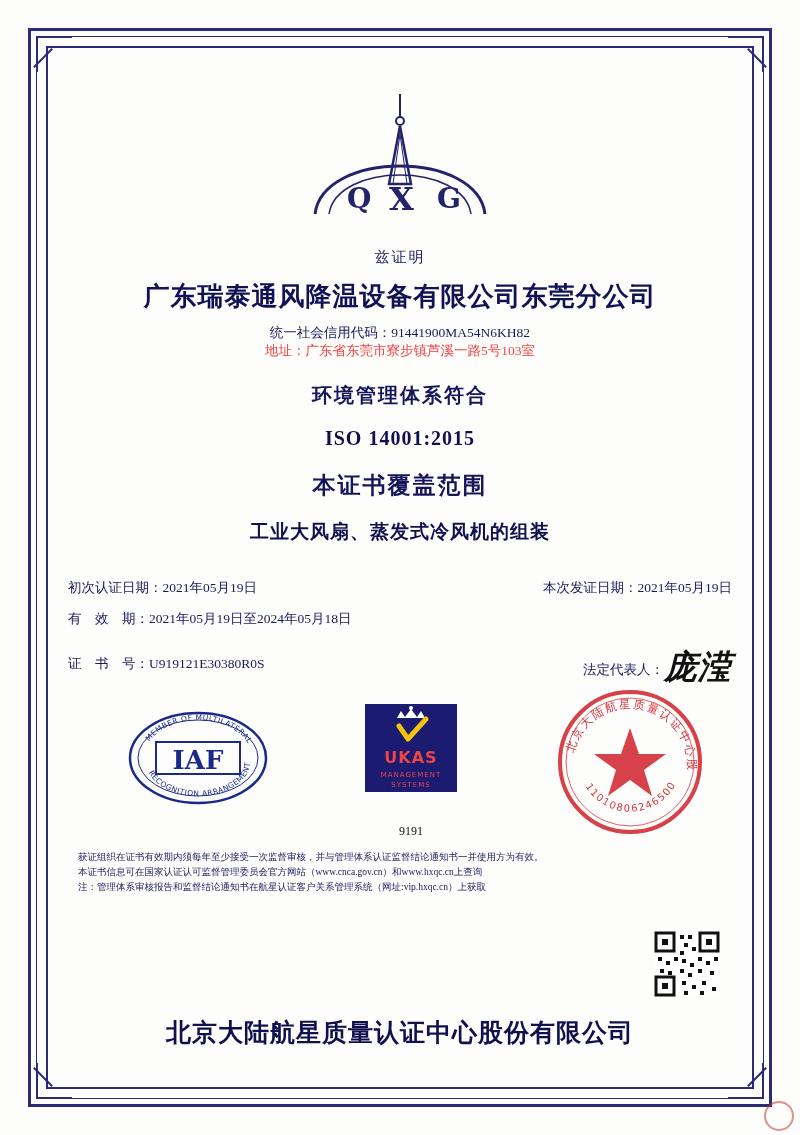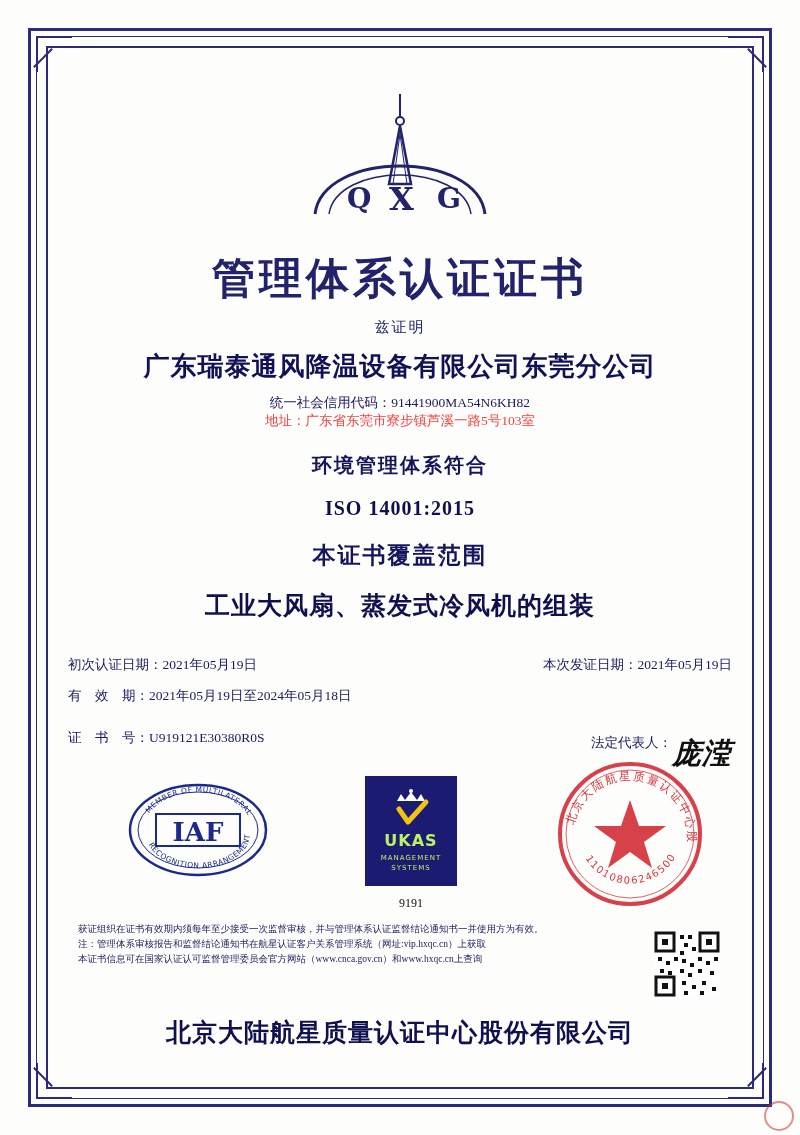--- a/index.html
+++ b/index.html
@@ -124,21 +124,21 @@
   }
   .scope-label {
     margin-top: 20px;
     font-size: 23px;
     font-weight: bold;
     letter-spacing: 2px;
     color: #15155c;
   }
   .scope-text {
     margin-top: 18px;
-    font-size: 25px;
+    font-size: 19px;
     font-weight: bold;
     letter-spacing: 1px;
     color: #10104f;
   }
 
   
   .details {
     margin-top: 34px;
     padding: 0 8px;
     font-size: 13.5px;
@@ -148,46 +148,46 @@
   .drow {
     display: flex;
     justify-content: space-between;
     align-items: center;
     margin-bottom: 13px;
   }
   .dcell { white-space: nowrap; }
   .dfull { flex: 1; }
   .sign {
     font-family: "DejaVu Serif", serif;
-    font-size: 29px;
+    font-size: 33px;
     font-weight: bold;
     color: #111;
     font-style: italic;
     letter-spacing: 1px;
     position: relative;
-    top: 16px;
+    top: 4px;
   }
 
   
   .marks {
     margin-top: 18px;
     height: 120px;
     position: relative;
   }
   .iaf {
     position: absolute;
     left: 68px; top: 6px;
     width: 140px; height: 96px;
   }
   .ukas {
     position: absolute;
     left: 305px; top: 0;
-    width: 92px; height: 110px;
+    width: 92px; height: 88px;
     background: #1b1b72;
-    color: #bef264;
+    color: #ef4444;
     display: flex;
     flex-direction: column;
     align-items: center;
     justify-content: center;
   }
   .ukas-name {
     font-family: "DejaVu Sans", "Liberation Sans", sans-serif;
     font-size: 16px;
     font-weight: bold;
     letter-spacing: 1px;
@@ -289,21 +289,20 @@
 
         <path d="M30 126 C 38 62, 192 62, 200 126" fill="none" stroke="#23236b" stroke-width="3"></path>
         <path d="M44 126 C 52 74, 178 74, 186 126" fill="none" stroke="#23236b" stroke-width="1.5"></path>
 
         <text x="62" y="120" font-family="DejaVu Serif, serif" font-size="28" font-weight="bold" fill="#23236b">Q</text>
         <text x="104" y="122" font-family="DejaVu Serif, serif" font-size="32" font-weight="bold" fill="#23236b">X</text>
         <text x="152" y="120" font-family="DejaVu Serif, serif" font-size="28" font-weight="bold" fill="#23236b">G</text>
       </svg>
     </div>
 
-    <div class="title">管理体系认证证书</div>
     <div class="subtitle">兹证明</div>
     <div class="company">广东瑞泰通风降温设备有限公司东莞分公司</div>
 
     <div class="credit-code">
       <span>统一社会信用代码：</span><span>91441900MA54N6KH82</span>
     </div>
 
     <div class="address">
       <span>地址：</span><span>广东省东莞市寮步镇芦溪一路5号103室</span>
     </div>
@@ -375,22 +374,22 @@
         </text>
         <path id="seal-arc-bot" d="M 24 86 A 52 52 0 0 0 124 86" fill="none"></path>
         <text font-family="DejaVu Sans, sans-serif" font-size="10" fill="#d0202a" opacity="0.9" letter-spacing="1.5">
           <textPath href="#seal-arc-bot" startOffset="10%">11010806246500</textPath>
         </text>
       </svg>
     </div>
 
     <div class="footnote">
       <div>获证组织在证书有效期内须每年至少接受一次监督审核，并与管理体系认证监督结论通知书一并使用方为有效。</div>
+      <div>本证书信息可在国家认证认可监督管理委员会官方网站（www.cnca.gov.cn）和www.hxqc.cn上查询</div>
       <div>注：管理体系审核报告和监督结论通知书在航星认证客户关系管理系统（网址:vip.hxqc.cn）上获取</div>
-      <div>本证书信息可在国家认证认可监督管理委员会官方网站（www.cnca.gov.cn）和www.hxqc.cn上查询</div>
     </div>
 
     <svg class="qr" viewBox="0 0 66 66">
       <rect x="0" y="0" width="66" height="66" fill="#ffffff"></rect>
       <rect x="2" y="2" width="18" height="18" fill="none" stroke="#111" stroke-width="3"></rect>
       <rect x="8" y="8" width="6" height="6" fill="#111"></rect>
       <rect x="46" y="2" width="18" height="18" fill="none" stroke="#111" stroke-width="3"></rect>
       <rect x="52" y="8" width="6" height="6" fill="#111"></rect>
       <rect x="2" y="46" width="18" height="18" fill="none" stroke="#111" stroke-width="3"></rect>
       <rect x="8" y="52" width="6" height="6" fill="#111"></rect>

